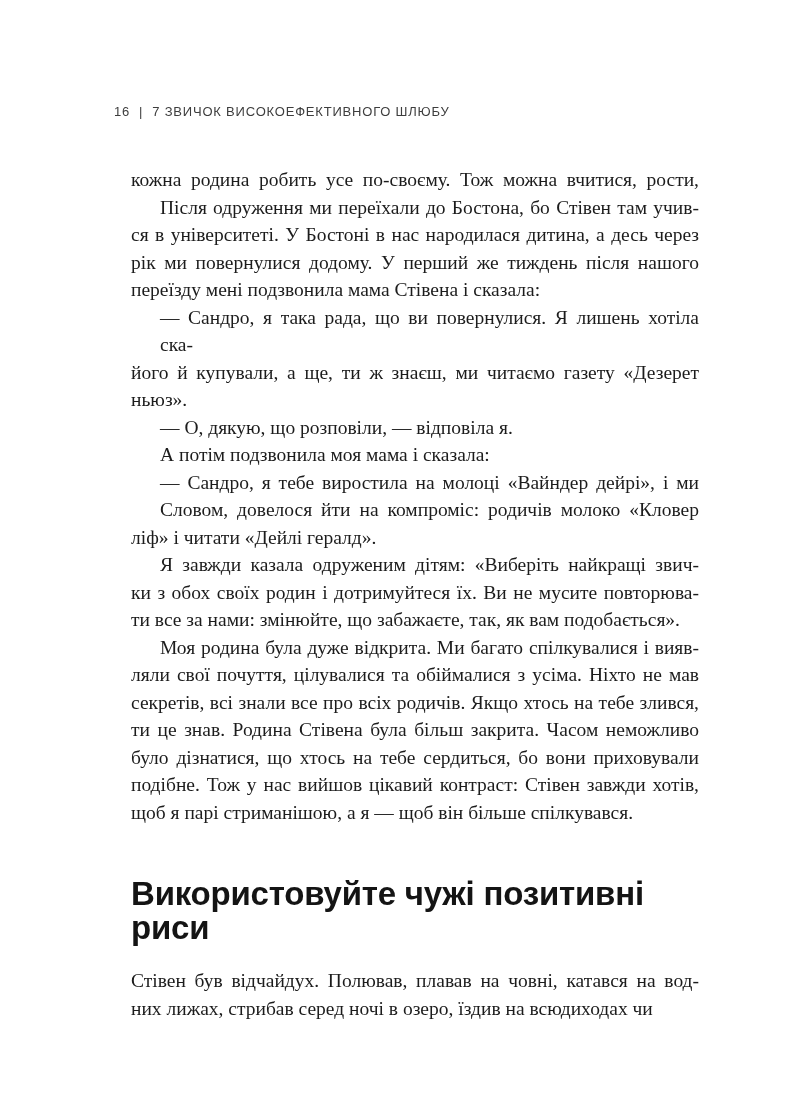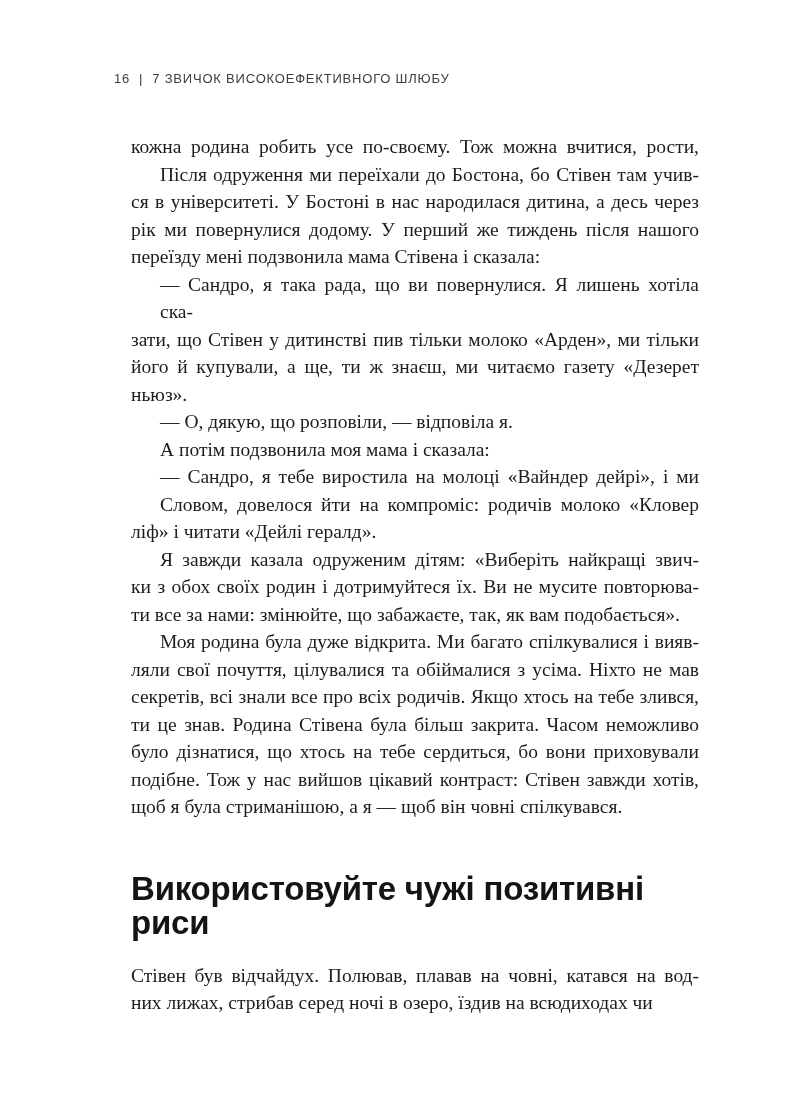--- a/index.html
+++ b/index.html
@@ -6,20 +6,21 @@
   body {
     width: 800px; height: 1120px;
     background: var(--background, #ffffff);
     font-family: "Liberation Serif", serif;
     overflow: hidden;
   }
   .page {
     position: relative;
     width: 800px; height: 1076px;
     background: var(--background, #ffffff);
+    margin-top: 33px;
   }
   .running-header {
     position: absolute;
     left: 114px; top: 71px;
     font-family: "Liberation Sans", sans-serif;
     font-size: 13px;
     letter-spacing: 0.8px;
     color: var(--header-text, #3d3d3d);
     white-space: nowrap;
   }
@@ -69,21 +70,20 @@
           <div class="line">кожна родина робить усе по-своєму. Тож можна вчитися, рости,</div>
         </div>
         <div class="para indent">
           <div class="line">Після одруження ми переїхали до Бостона, бо Стівен там учив-</div>
           <div class="line">ся в університеті. У Бостоні в нас народилася дитина, а десь через</div>
           <div class="line">рік ми повернулися додому. У перший же тиждень після нашого</div>
           <div class="line last">переїзду мені подзвонила мама Стівена і сказала:</div>
         </div>
         <div class="para indent">
           <div class="line">— Сандро, я така рада, що ви повернулися. Я лишень хотіла ска-</div>
-          <div class="line">зати, що Стівен у дитинстві пив тільки молоко «Арден», ми тільки</div>
           <div class="line last">його й купували, а ще, ти ж знаєш, ми читаємо газету «Дезерет ньюз».</div>
         </div>
         <div class="para indent">
           <div class="line last">— О, дякую, що розповіли, — відповіла я.</div>
         </div>
         <div class="para indent">
           <div class="line last">А потім подзвонила моя мама і сказала:</div>
         </div>
         <div class="para indent">
           <div class="line">— Сандро, я тебе виростила на молоці «Вайндер дейрі», і ми</div>
@@ -97,21 +97,21 @@
           <div class="line">ки з обох своїх родин і дотримуйтеся їх. Ви не мусите повторюва-</div>
           <div class="line last">ти все за нами: змінюйте, що забажаєте, так, як вам подобається».</div>
         </div>
         <div class="para indent">
           <div class="line">Моя родина була дуже відкрита. Ми багато спілкувалися і вияв-</div>
           <div class="line">ляли свої почуття, цілувалися та обіймалися з усіма. Ніхто не мав</div>
           <div class="line">секретів, всі знали все про всіх родичів. Якщо хтось на тебе злився,</div>
           <div class="line">ти це знав. Родина Стівена була більш закрита. Часом неможливо</div>
           <div class="line">було дізнатися, що хтось на тебе сердиться, бо вони приховували</div>
           <div class="line">подібне. Тож у нас вийшов цікавий контраст: Стівен завжди хотів,</div>
-          <div class="line last">щоб я була стриманішою, а я — щоб він човні спілкувався.</div>
+          <div class="line last">щоб я парі стриманішою, а я — щоб він більше спілкувався.</div>
         </div>
       </div>
     <h2 class="heading">Використовуйте чужі позитивні риси</h2>
     <div id="paras-after">
         <div class="para">
           <div class="line">Стівен був відчайдух. Полював, плавав на човні, катався на вод-</div>
           <div class="line last">них лижах, стрибав серед ночі в озеро, їздив на всюдиходах чи</div>
         </div>
       </div>
   </main>

